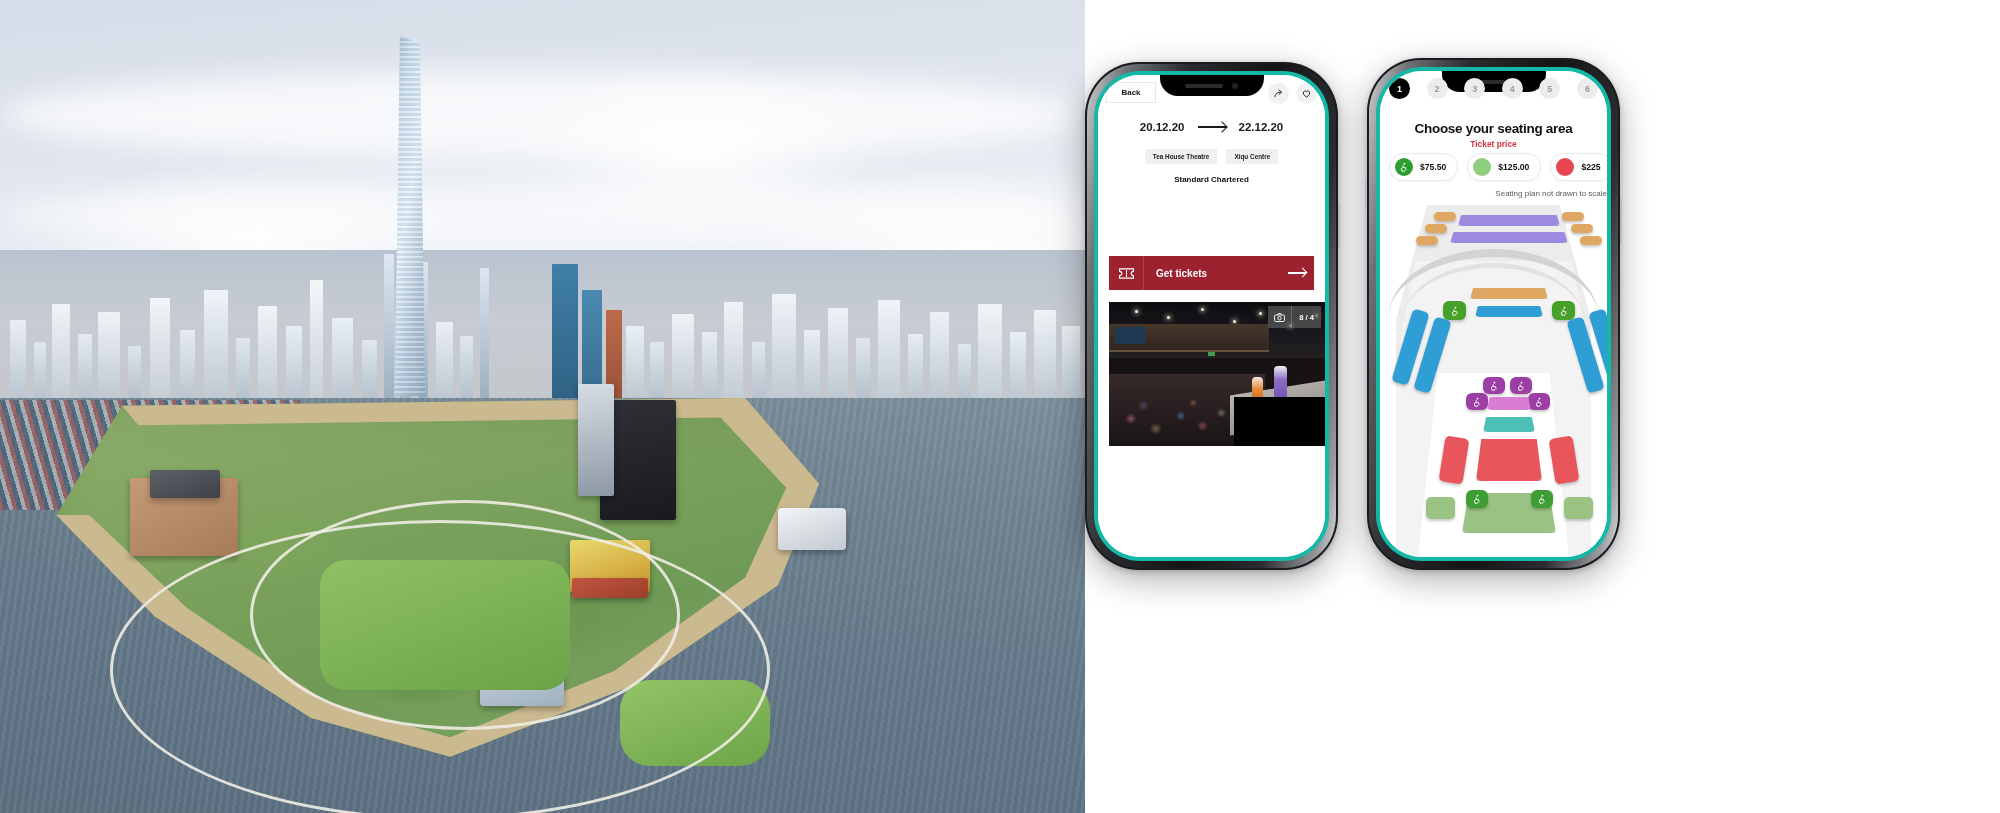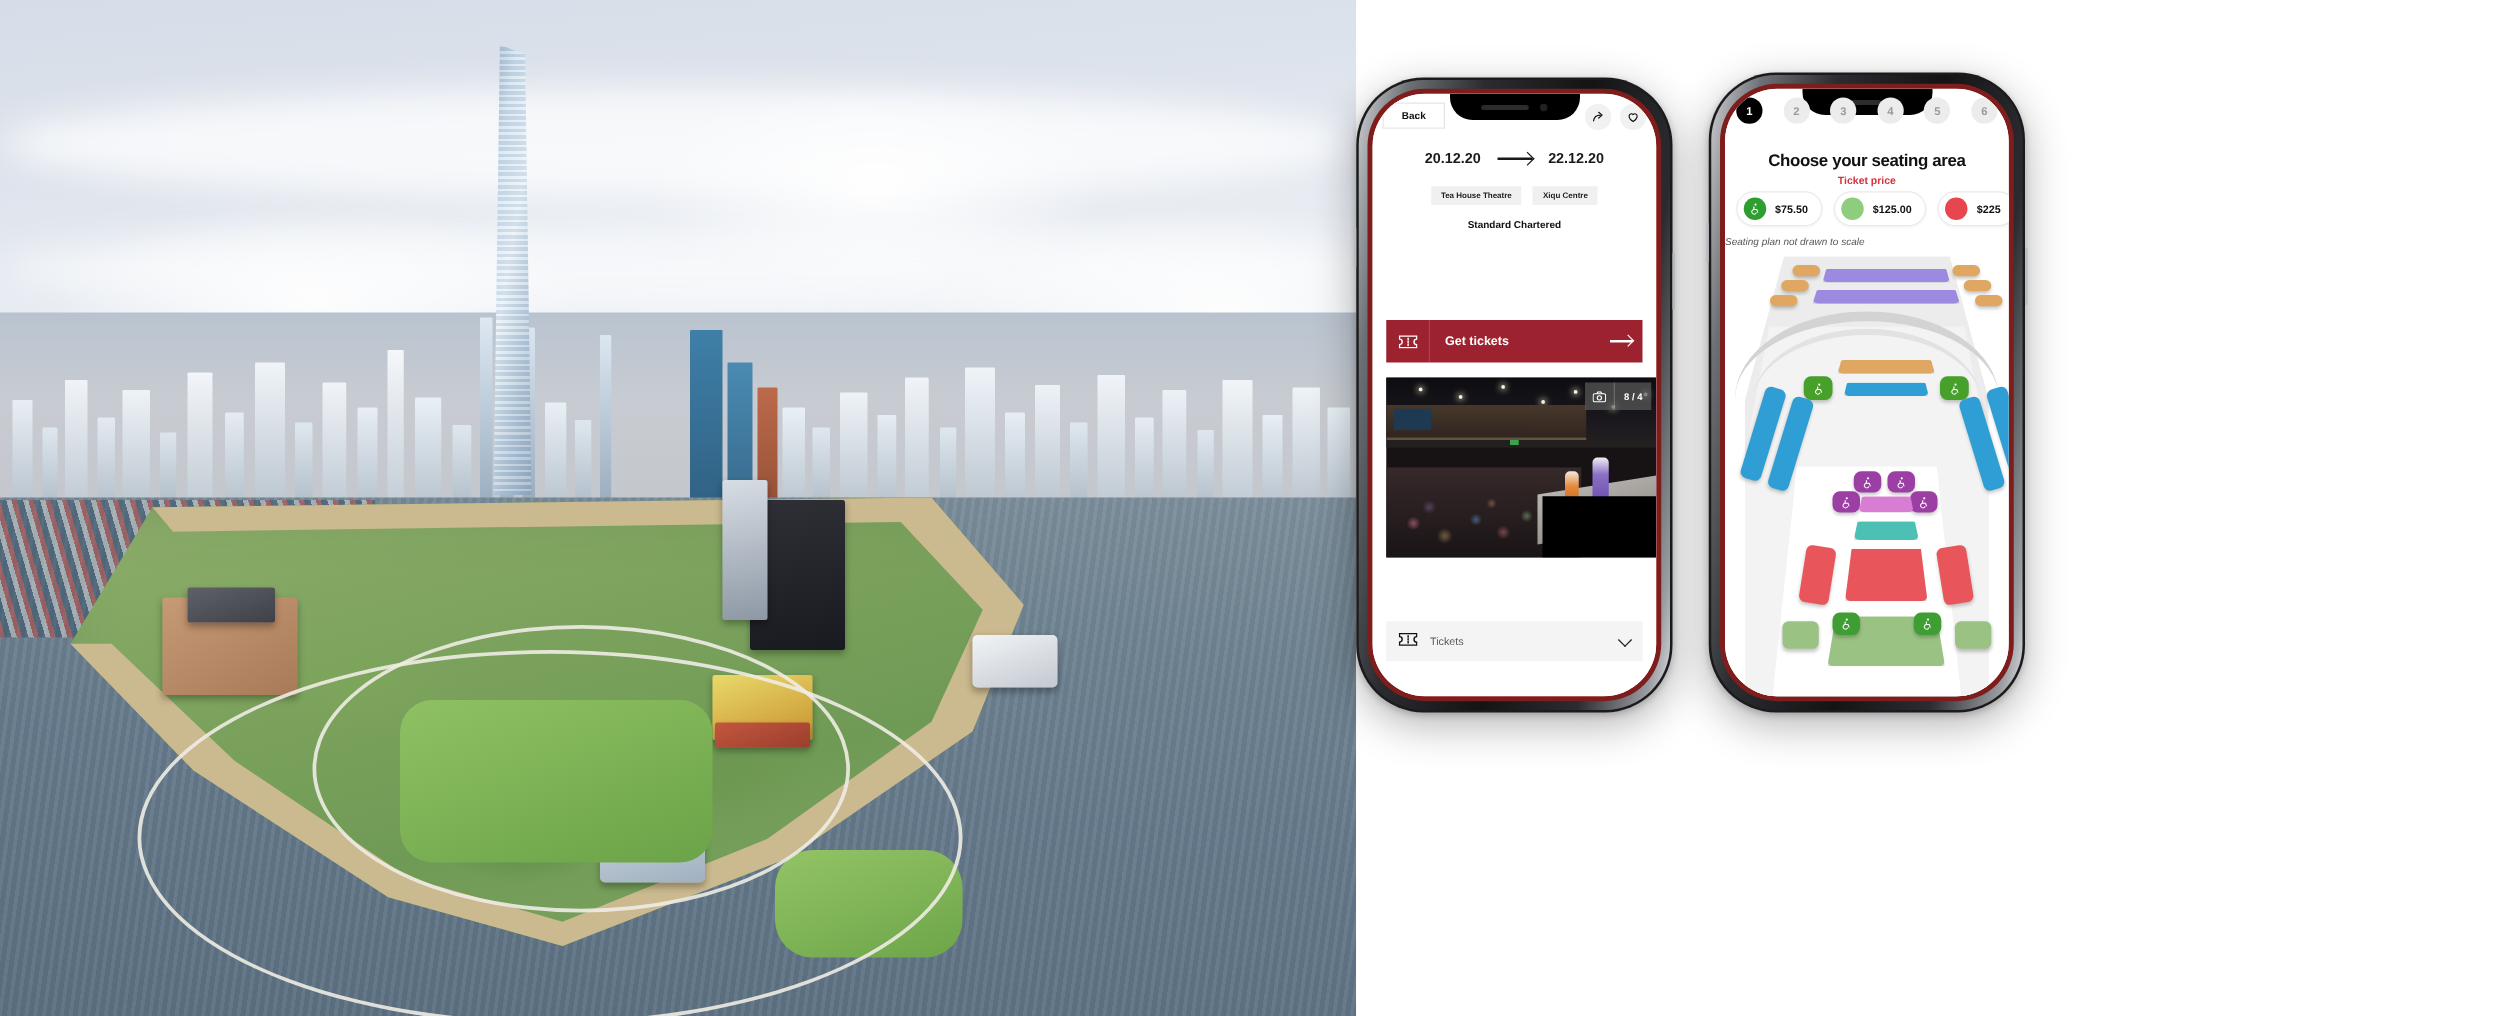--- a/index.html
+++ b/index.html
@@ -92,21 +92,21 @@
   
   .mock-pane { position: relative; width: 915px; height: 813px; background: #ffffff; }
 
   .phone { position: absolute; border-radius: 54px; background: #1b1b1d;
     box-shadow: 0 10px 34px rgba(0,0,0,.30), 0 2px 6px rgba(0,0,0,.20); }
   .phone::before {
     content:""; position:absolute; inset:2px; border-radius:52px;
     background: linear-gradient(100deg,#cfd1d4 0%,#6d7074 12%,#2a2c2f 30%,#141416 55%,#2a2c2f 78%,#9a9da1 94%,#e3e5e7 100%);
   }
   .phone .inner {
-    position:absolute; inset:9px; border-radius:46px; background:#7f1d1d; overflow:hidden;
+    position:absolute; inset:9px; border-radius:46px; background:#14b8a6; overflow:hidden;
   }
   .screen { position:absolute; inset:4px; border-radius:42px; background:#fff; overflow:hidden; }
   .notch {
     position:absolute; top:0; left:50%; transform:translateX(-50%);
     background:#000; border-radius:0 0 18px 18px; z-index:40;
     display:flex; align-items:center; justify-content:center; gap:9px;
   }
   .speaker { width:38px; height:4px; border-radius:3px; background:#2c2c2e; }
   .camdot { width:6px; height:6px; border-radius:50%; background:#212124; }
   .sidebtn { position:absolute; background:#b9bcc0; border-radius:2px; }
@@ -203,22 +203,22 @@
   .step.active { background:#000; color:#fff; }
   .h2 { position:absolute; top:50px; left:0; right:0; text-align:center;
     font-size:13.5px; font-weight:700; color:#111; letter-spacing:-0.3px; }
   .sub { position:absolute; top:68px; left:0; right:0; text-align:center;
     font-size:8.4px; font-weight:700; color:#d3323e; }
   .chips { position:absolute; top:82px; left:9px; right:0; display:flex; gap:9px; }
   .chip { display:flex; align-items:center; gap:7px; background:#fff; border:1px solid #eaeaea;
     border-radius:18px; padding:4px 11px 4px 5px; box-shadow:0 1px 2px rgba(0,0,0,.05); flex:none; }
   .dot { width:18px; height:18px; border-radius:50%; display:flex; align-items:center; justify-content:center; }
   .chip .pr { font-size:8.6px; font-weight:700; color:#111; white-space:nowrap; }
-  .note { position:absolute; top:118px; left:0; right:0; text-align:left;
-    font-size:8px; color:#585858;font-style:italic; }
+  .note { position:absolute; top:118px; left:0; right:0; text-align:right;
+    font-size:8px; color:#585858; }
   .map { position:absolute; left:0; right:0; top:134px; bottom:0; }
   .mapbg { position:absolute; left:16px; right:16px; top:0; bottom:-6px;
     background:#ececec; clip-path:polygon(16% 0%, 84% 0%, 100% 32%, 100% 100%, 0% 100%, 0% 32%); }
   .mapfloor { position:absolute; left:16px; right:16px; top:56px; bottom:-6px; background:#f3f3f3;
     clip-path:polygon(10% 0%, 90% 0%, 100% 34%, 100% 100%, 0% 100%, 0% 34%); }
   .arc { position:absolute; left:8px; right:8px; top:44px; height:70px;
     border-top:8px solid #d3d3d3; border-radius:50% 50% 0 0 / 100% 100% 0 0; }
   .arc2 { position:absolute; left:22px; right:22px; top:58px; height:60px;
     border-top:5px solid #e2e2e2; border-radius:50% 50% 0 0 / 100% 100% 0 0; }
   .stagewhite { position:absolute; left:38px; right:38px; top:168px; bottom:0; background:#fff;
@@ -390,30 +390,20 @@
                     <rect x="1" y="4" width="20" height="13" rx="2.5" fill="none" stroke="#fff" stroke-width="1.8"></rect>
                     <path d="M7 4l1.6-3h4.8L15 4" fill="none" stroke="#fff" stroke-width="1.8" stroke-linejoin="round"></path>
                     <circle cx="11" cy="10.5" r="3.4" fill="none" stroke="#fff" stroke-width="1.8"></circle>
                   </svg>
                 </span>
                 <span class="c2">8 / 4</span>
               </div>
             </div>
 
 
-            <div class="accrow" style="top:422px;">
-              <span>
-                <svg width="15" height="11" viewBox="0 0 26 18">
-                  <path d="M1 1h24v4.2a3 3 0 0 0 0 7.6V17H1v-4.2a3 3 0 0 0 0-7.6V1z" fill="none" stroke="#111" stroke-width="2"></path>
-                  <path d="M13 4v2M13 8v2M13 12v2" stroke="#111" stroke-width="2" stroke-linecap="round"></path>
-                </svg>
-              </span>
-              <span class="lab">Tickets</span>
-              <span class="chev"></span>
-            </div>
 
           </div>
         </div>
       </div>
     </div>
 
     <div class="phone" id="phone2">
       <div class="sidebtn" style="left:-2px;top:120px;width:2px;height:32px;"></div>
       <div class="sidebtn" style="right:-2px;top:140px;width:2px;height:46px;"></div>
       <div class="inner">

